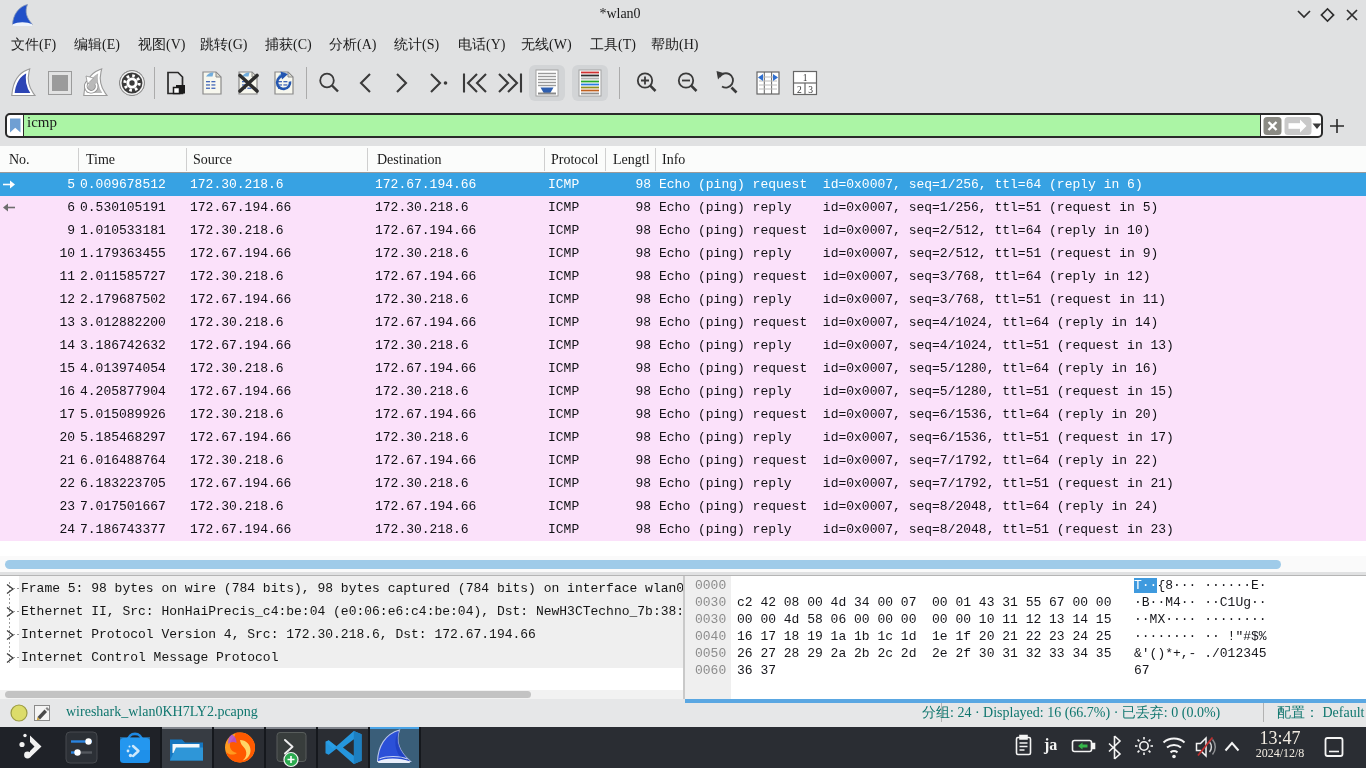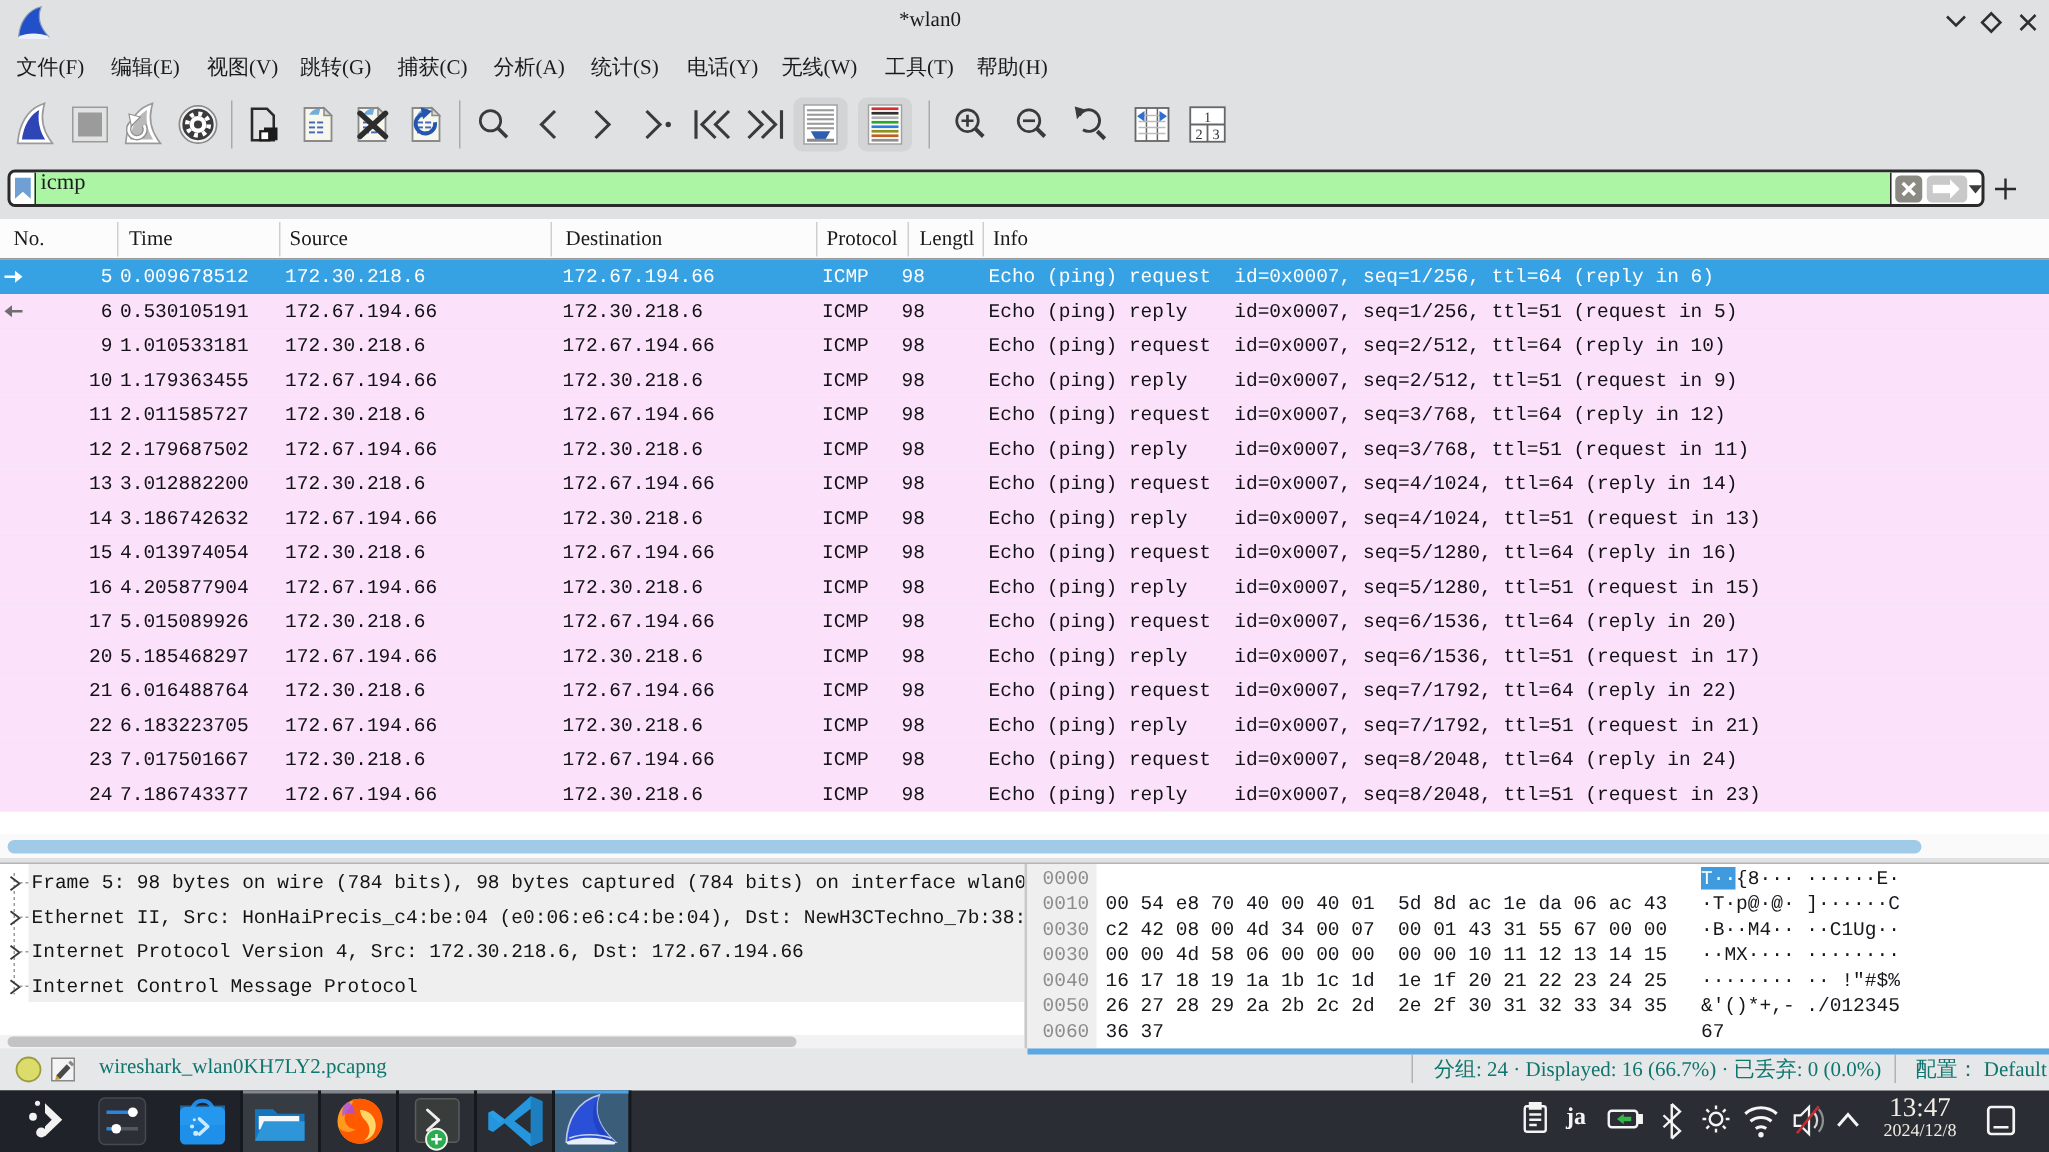--- a/index.html
+++ b/index.html
@@ -21,21 +21,21 @@
 #hdr span{position:absolute;top:6px}
 .hd{position:absolute;top:2px;width:1px;height:23px;background:#cfcfcf}
 #plist{position:absolute;left:0;top:173px;width:1366px;height:368px;
  font-family:"Liberation Mono",monospace;font-size:13px}
 .r{position:relative;height:23px;line-height:23px;background:#fbe1fa;color:#111116;white-space:pre}
 .r.sel{background:#37a2e3;color:#fff}
 .r span{position:absolute;top:0}
 .ar{position:absolute;left:0;top:0}
 .c0{left:0;width:75px;text-align:right}
 .c1{left:80px}.c2{left:190px}.c3{left:375px}.c4{left:548px}
-.c5{left:601px;width:50px;}.c6{left:659px}
+.c5{left:601px;width:50px;text-align:right}.c6{left:659px}
 
 #gap1{position:absolute;left:0;top:541px;width:1366px;height:15px;background:#fff}
 #hs1{position:absolute;left:0;top:556px;width:1366px;height:16px;background:#fafafa}
 #hs1 i{position:absolute;left:5px;top:4px;width:1276px;height:9px;background:#9fcbe9;border-radius:4.5px}
 #gap2{position:absolute;left:0;top:572px;width:1366px;height:3px;background:#e0e1e2}
 #ptop{position:absolute;left:0;top:575px;width:1366px;height:1px;background:#b5b5b5}
 #dpane{position:absolute;left:0;top:576px;width:683px;height:123px;background:#fff;overflow:hidden}
 #dgray{position:absolute;left:19px;top:0;width:664px;height:92px;background:#efefef}
 #dtree{position:absolute;left:9px;top:6px;width:1px;height:81px;
  background-image:linear-gradient(#9a9a9a 50%,transparent 50%);background-size:1px 4px}
@@ -54,21 +54,21 @@
 .hxr{position:relative;height:17px;line-height:17px;white-space:pre}
 .hxr span{position:absolute;top:0}
 .off{left:10px;color:#8c8c8c}
 .byt{left:52px}
 .asc{left:449px}
 .hl{background:#3f9ade;color:#fff;font-weight:normal}
 #xsb{position:absolute;left:685px;top:699px;width:681px;height:4px;background:#5aa7e2;z-index:6}
 
 #sbar{position:absolute;left:0;top:699px;width:1366px;height:28px;background:#e6e7e8;font-size:14px;color:#0f766e}
 #sbar .fn{position:absolute;left:66px;top:5px}
-#sbar .mid{position:absolute;left:956px;top:5px}
+#sbar .mid{position:absolute;left:922px;top:5px}
 #sbar .prof{position:absolute;left:1277px;top:5px}
 #sbar .sep{position:absolute;top:4px;width:1px;height:19px;background:#b2b2b2}
 
 #tbar{position:absolute;left:0;top:727px;width:1366px;height:41px;background:#2a2d33}
 #tbleft{position:absolute;left:0;top:0;width:160px;height:41px;background:#1f2228}
 #tbar .cell-sep{position:absolute;top:0;width:2px;height:41px;background:#15181d}
 #tbar .toplg{position:absolute;top:0;height:2px;background:#82868d}
 #tbar .toplb{position:absolute;top:0;height:2px;background:#4aa4e6}
 #fmcell{position:absolute;left:162px;top:0;width:50px;height:41px;background:#373c43}
 #wscell{position:absolute;left:370px;top:0;width:49px;height:41px;background:#3a5e79}
@@ -293,21 +293,20 @@
 </div>
 <div id="dsb">
       <i></i>
     </div>
 <div id="vsplit"></div>
 
 <div id="xpane">
  <div id="xoff"></div>
  <div id="xrows">
 <div class="hxr"><span class="off">0000</span><span class="asc"><b class="hl">T··</b>{8··· ······E·</span></div>
-<div class="hxr"><span class="off">0010</span><span class="byt">00 54 e8 70 40 00 40 01  5d 8d ac 1e da 06 ac 43</span><span class="asc">·T·p@·@· ]······C</span></div>
 <div class="hxr"><span class="off">0030</span><span class="byt">c2 42 08 00 4d 34 00 07  00 01 43 31 55 67 00 00</span><span class="asc">·B··M4·· ··C1Ug··</span></div>
 <div class="hxr"><span class="off">0030</span><span class="byt">00 00 4d 58 06 00 00 00  00 00 10 11 12 13 14 15</span><span class="asc">··MX···· ········</span></div>
 <div class="hxr"><span class="off">0040</span><span class="byt">16 17 18 19 1a 1b 1c 1d  1e 1f 20 21 22 23 24 25</span><span class="asc">········ ·· !"#$%</span></div>
 <div class="hxr"><span class="off">0050</span><span class="byt">26 27 28 29 2a 2b 2c 2d  2e 2f 30 31 32 33 34 35</span><span class="asc">&amp;'()*+,- ./012345</span></div>
 <div class="hxr"><span class="off">0060</span><span class="byt">36 37</span><span class="asc">67</span></div>
  </div>
 </div>
 <div id="xsb"></div>
 
 <div id="sbar">

